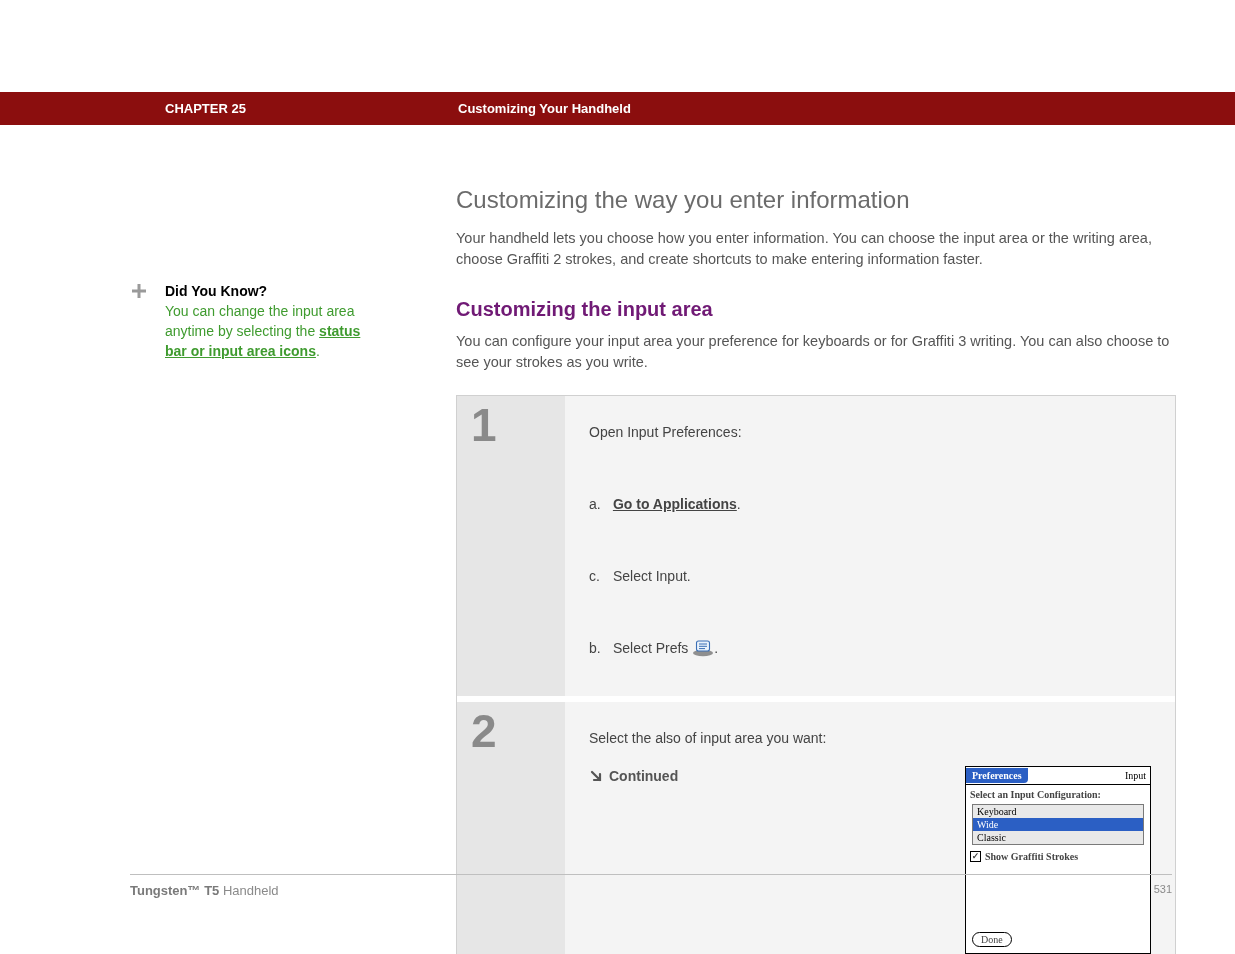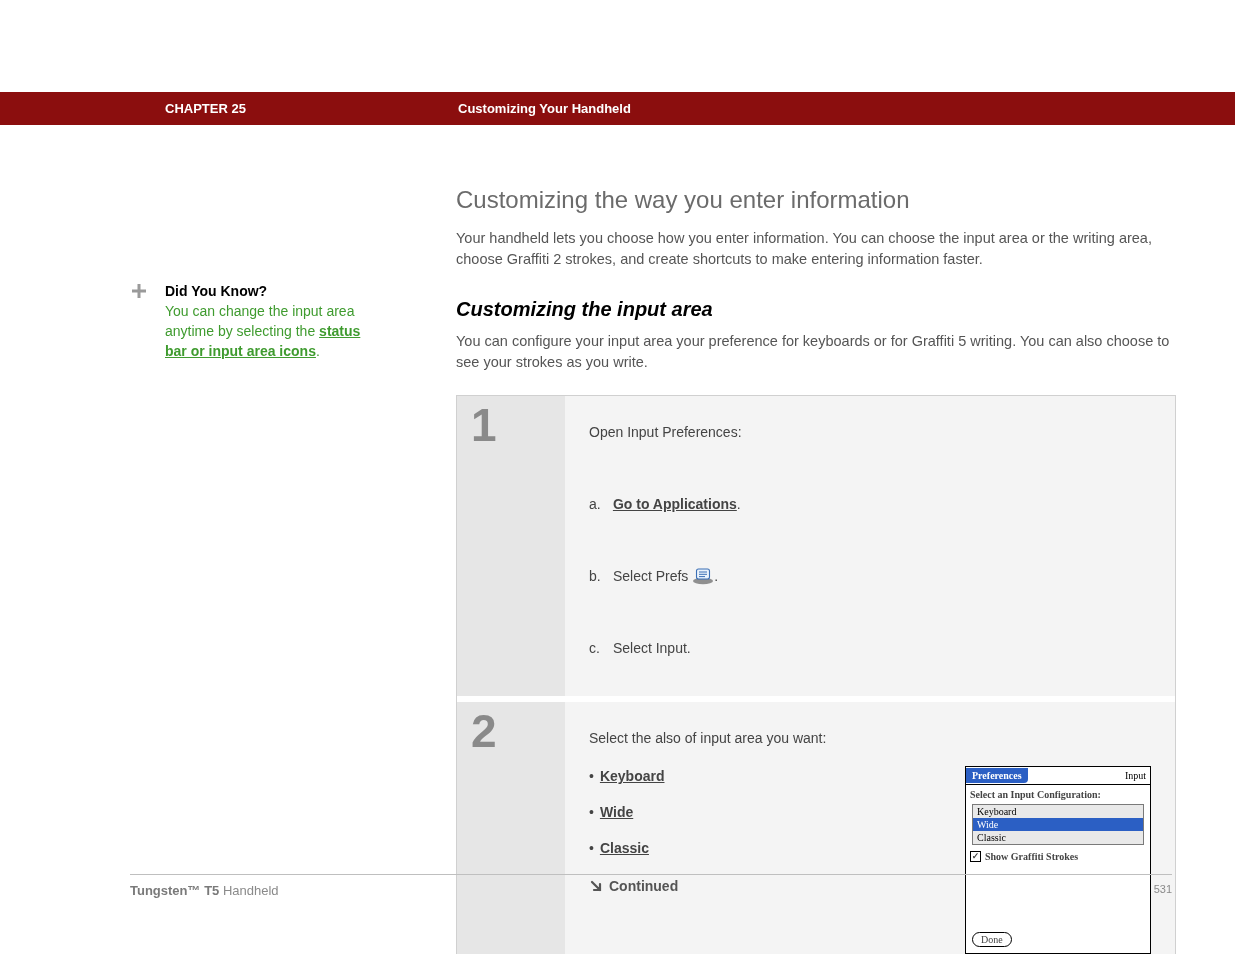--- a/index.html
+++ b/index.html
@@ -64,23 +64,22 @@
   }
   .intro {
     font-size: 14.5px;
     line-height: 21px;
     color: #555;
     margin-bottom: 28px;
   }
   h2.subhead {
     font-size: 20px;
     font-weight: bold;
-    color: #000000;
+    color: #701a75;
     margin-bottom: 10px;
-    font-style: italic;
   }
   .subintro {
     font-size: 14.5px;
     line-height: 21px;
     color: #555;
     margin-bottom: 22px;
   }
 
   .steps {
     border: 1px solid #d0d0d0;
@@ -248,70 +247,65 @@
     <div class="dyk-title">Did You Know?</div>
     <span class="dyk-body">You can change the input area anytime by selecting the </span><a class="dyk-link">status bar or input area icons</a><span class="dyk-body">.</span>
   </div>
 </div>
 
 <div class="main">
   <h1 class="page-title">Customizing the way you enter information</h1>
   <p class="intro">Your handheld lets you choose how you enter information. You can choose the input area or the writing area, choose Graffiti 2 strokes, and create shortcuts to make entering information faster.</p>
 
   <h2 class="subhead">Customizing the input area</h2>
-  <p class="subintro">You can configure your input area your preference for keyboards or for Graffiti 5 writing. You can also choose to see your strokes as you write.</p>
+  <p class="subintro">You can configure your input area your preference for keyboards or for Graffiti 3 writing. You can also choose to see your strokes as you write.</p>
 
   <div class="steps">
 
     <div class="step-row">
       <div class="step-num-cell">
         <div class="step-num">1</div>
       </div>
       <div class="step-body">
         <div class="step-text">
           <div>Open Input Preferences:</div>
           <ul class="ol-list">
             <li>
               <span class="ol-letter">a.</span>
               <a class="inline-link">Go to Applications</a><span>.</span>
+            </li>
+            <li>
+              <span class="ol-letter">c.</span>
+              <span>Select Input.</span>
             </li>
             <li>
               <span class="ol-letter">b.</span>
               <span>Select Prefs </span>
               <span class="prefs-icon">
                 <svg viewBox="0 0 22 18">
                   <ellipse cx="11" cy="14" rx="10" ry="3.2" fill="#8f8f8f"></ellipse>
                   <rect x="4.5" y="2" width="13" height="10" rx="2" fill="#e9f2fb" stroke="#3b6fb5" stroke-width="1.1"></rect>
                   <line x1="7" y1="5" x2="15" y2="5" stroke="#3b6fb5" stroke-width="1"></line>
                   <line x1="7" y1="7.3" x2="15" y2="7.3" stroke="#3b6fb5" stroke-width="1"></line>
                   <line x1="7" y1="9.6" x2="13" y2="9.6" stroke="#3b6fb5" stroke-width="1"></line>
                 </svg>
               </span><span>.</span>
             </li>
-            <li>
-              <span class="ol-letter">c.</span>
-              <span>Select Input.</span>
-            </li>
           </ul>
         </div>
       </div>
     </div>
 
     <div class="step-row">
       <div class="step-num-cell">
         <div class="step-num">2</div>
       </div>
       <div class="step-body">
         <div class="step-text">
           <div>Select the also of input area you want:</div>
-          <ul class="ul-list">
-            <li><span class="bullet">•</span><a class="inline-link">Keyboard</a></li>
-            <li><span class="bullet">•</span><a class="inline-link">Wide</a></li>
-            <li><span class="bullet">•</span><a class="inline-link">Classic</a></li>
-          </ul>
           <div class="continued">
             <span class="arrow-icon">
               <svg width="14" height="14" viewBox="0 0 14 14">
                   <path d="M3 3 L11 11 M11 5 L11 11 L5 11" stroke="#555" stroke-width="2.2" fill="none" stroke-linecap="round"></path>
                 </svg>
             </span>
             <span>Continued</span>
           </div>
         </div>
 

